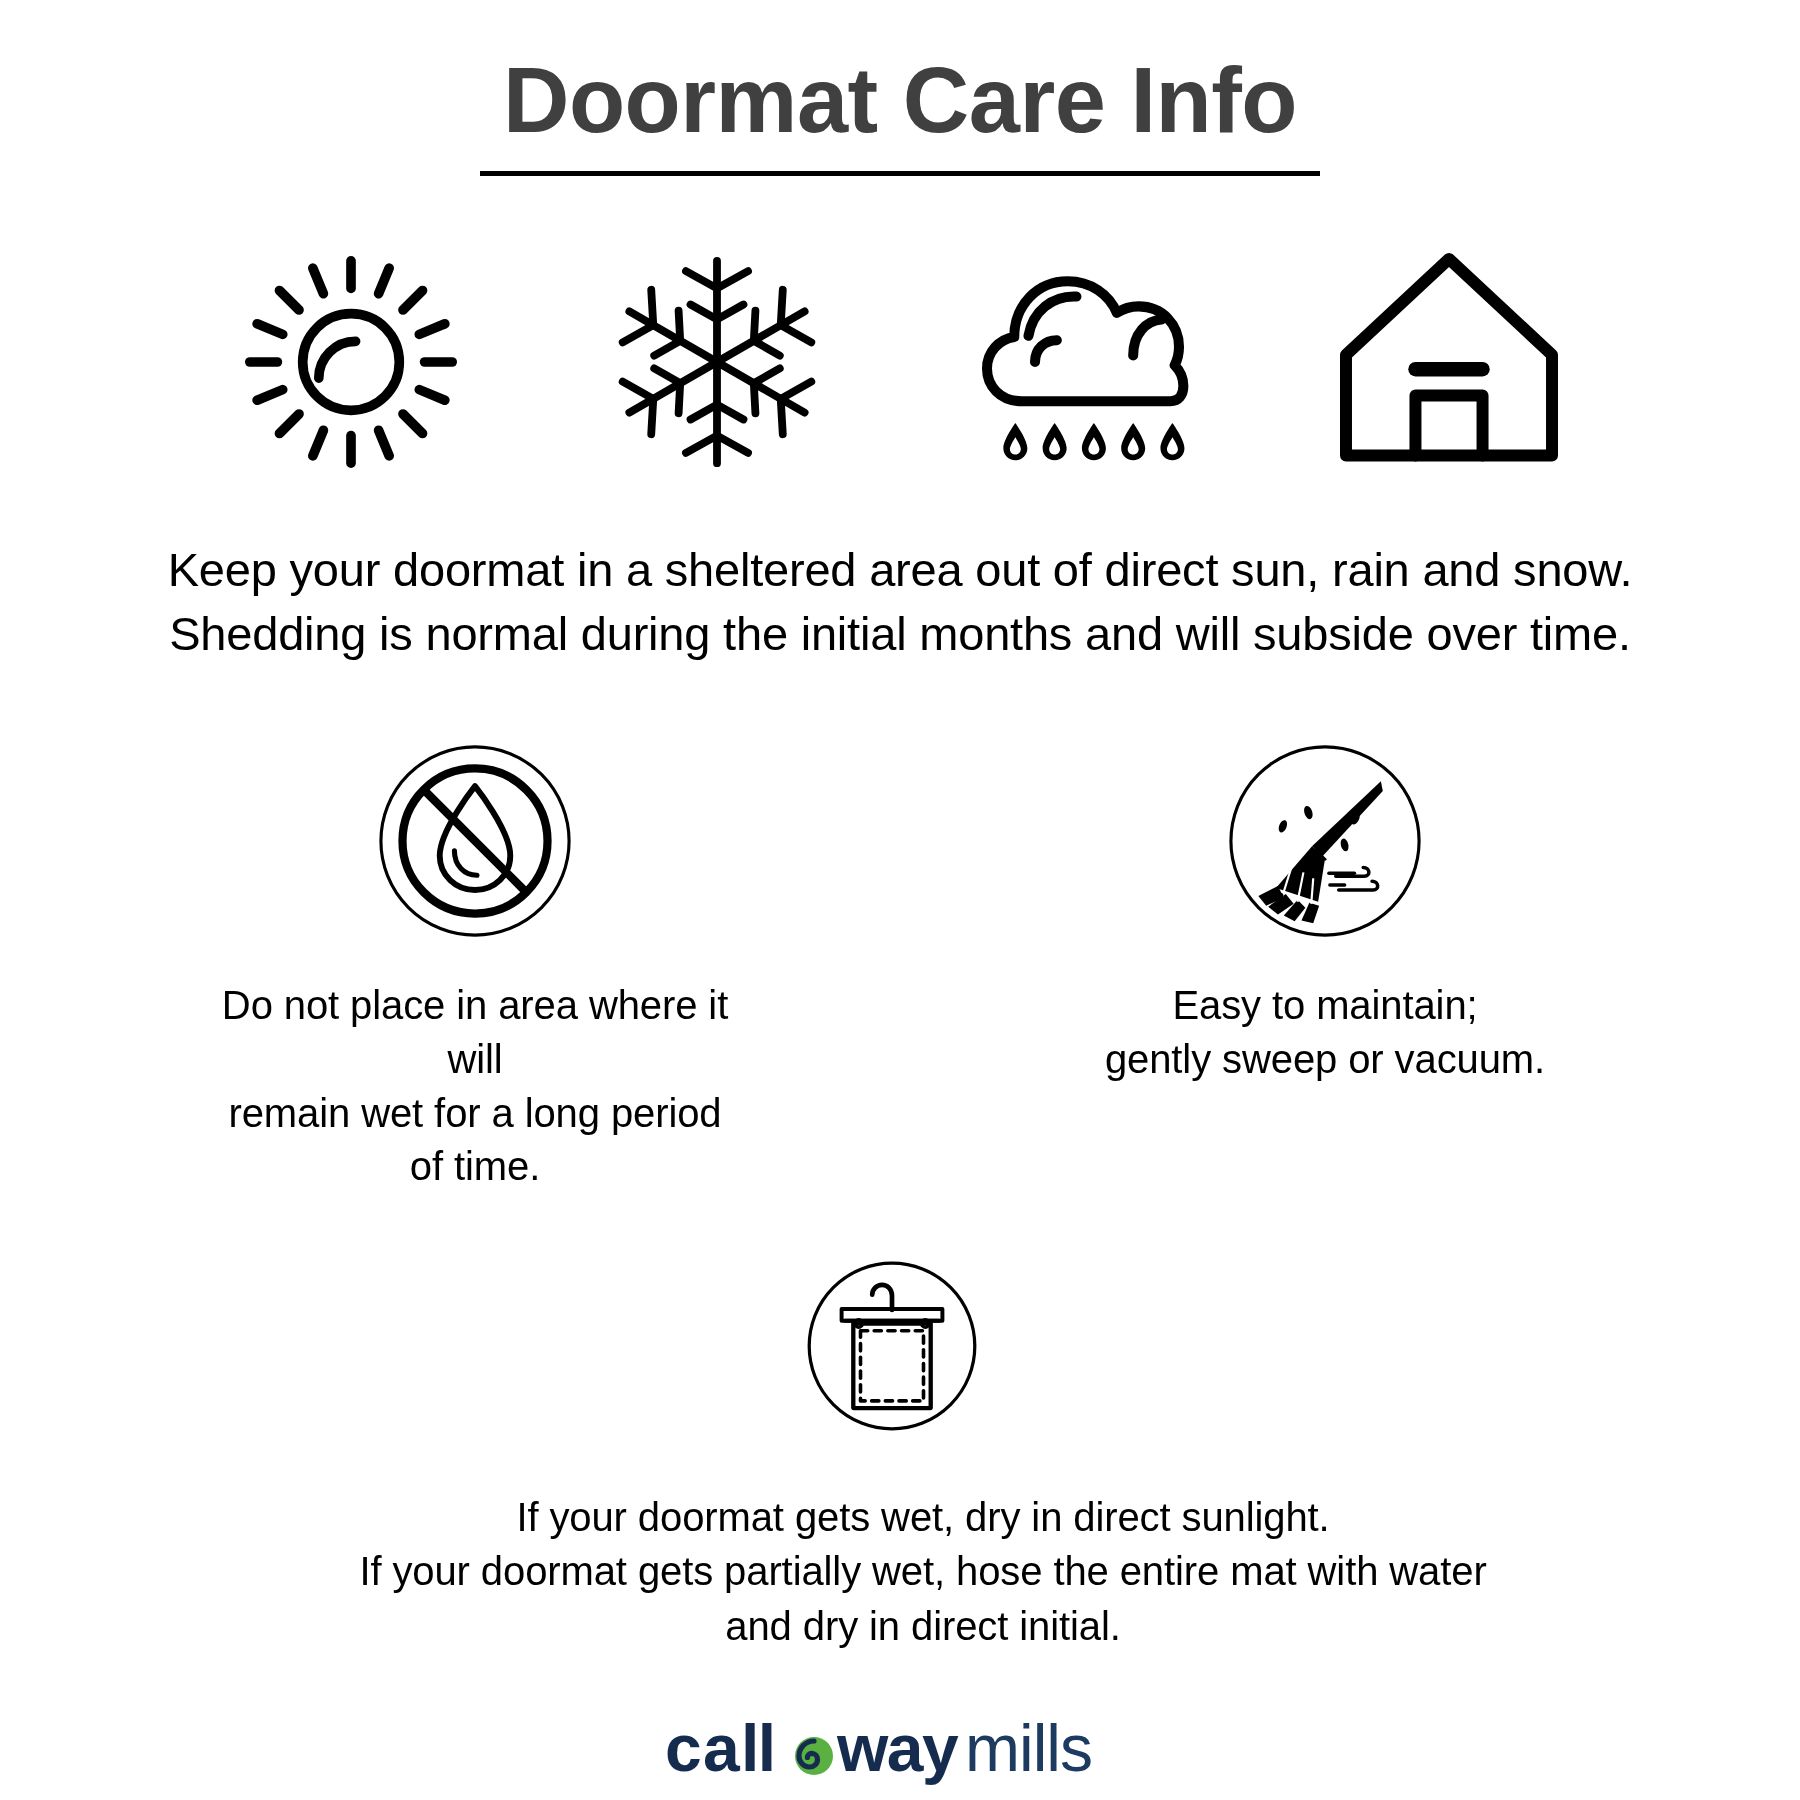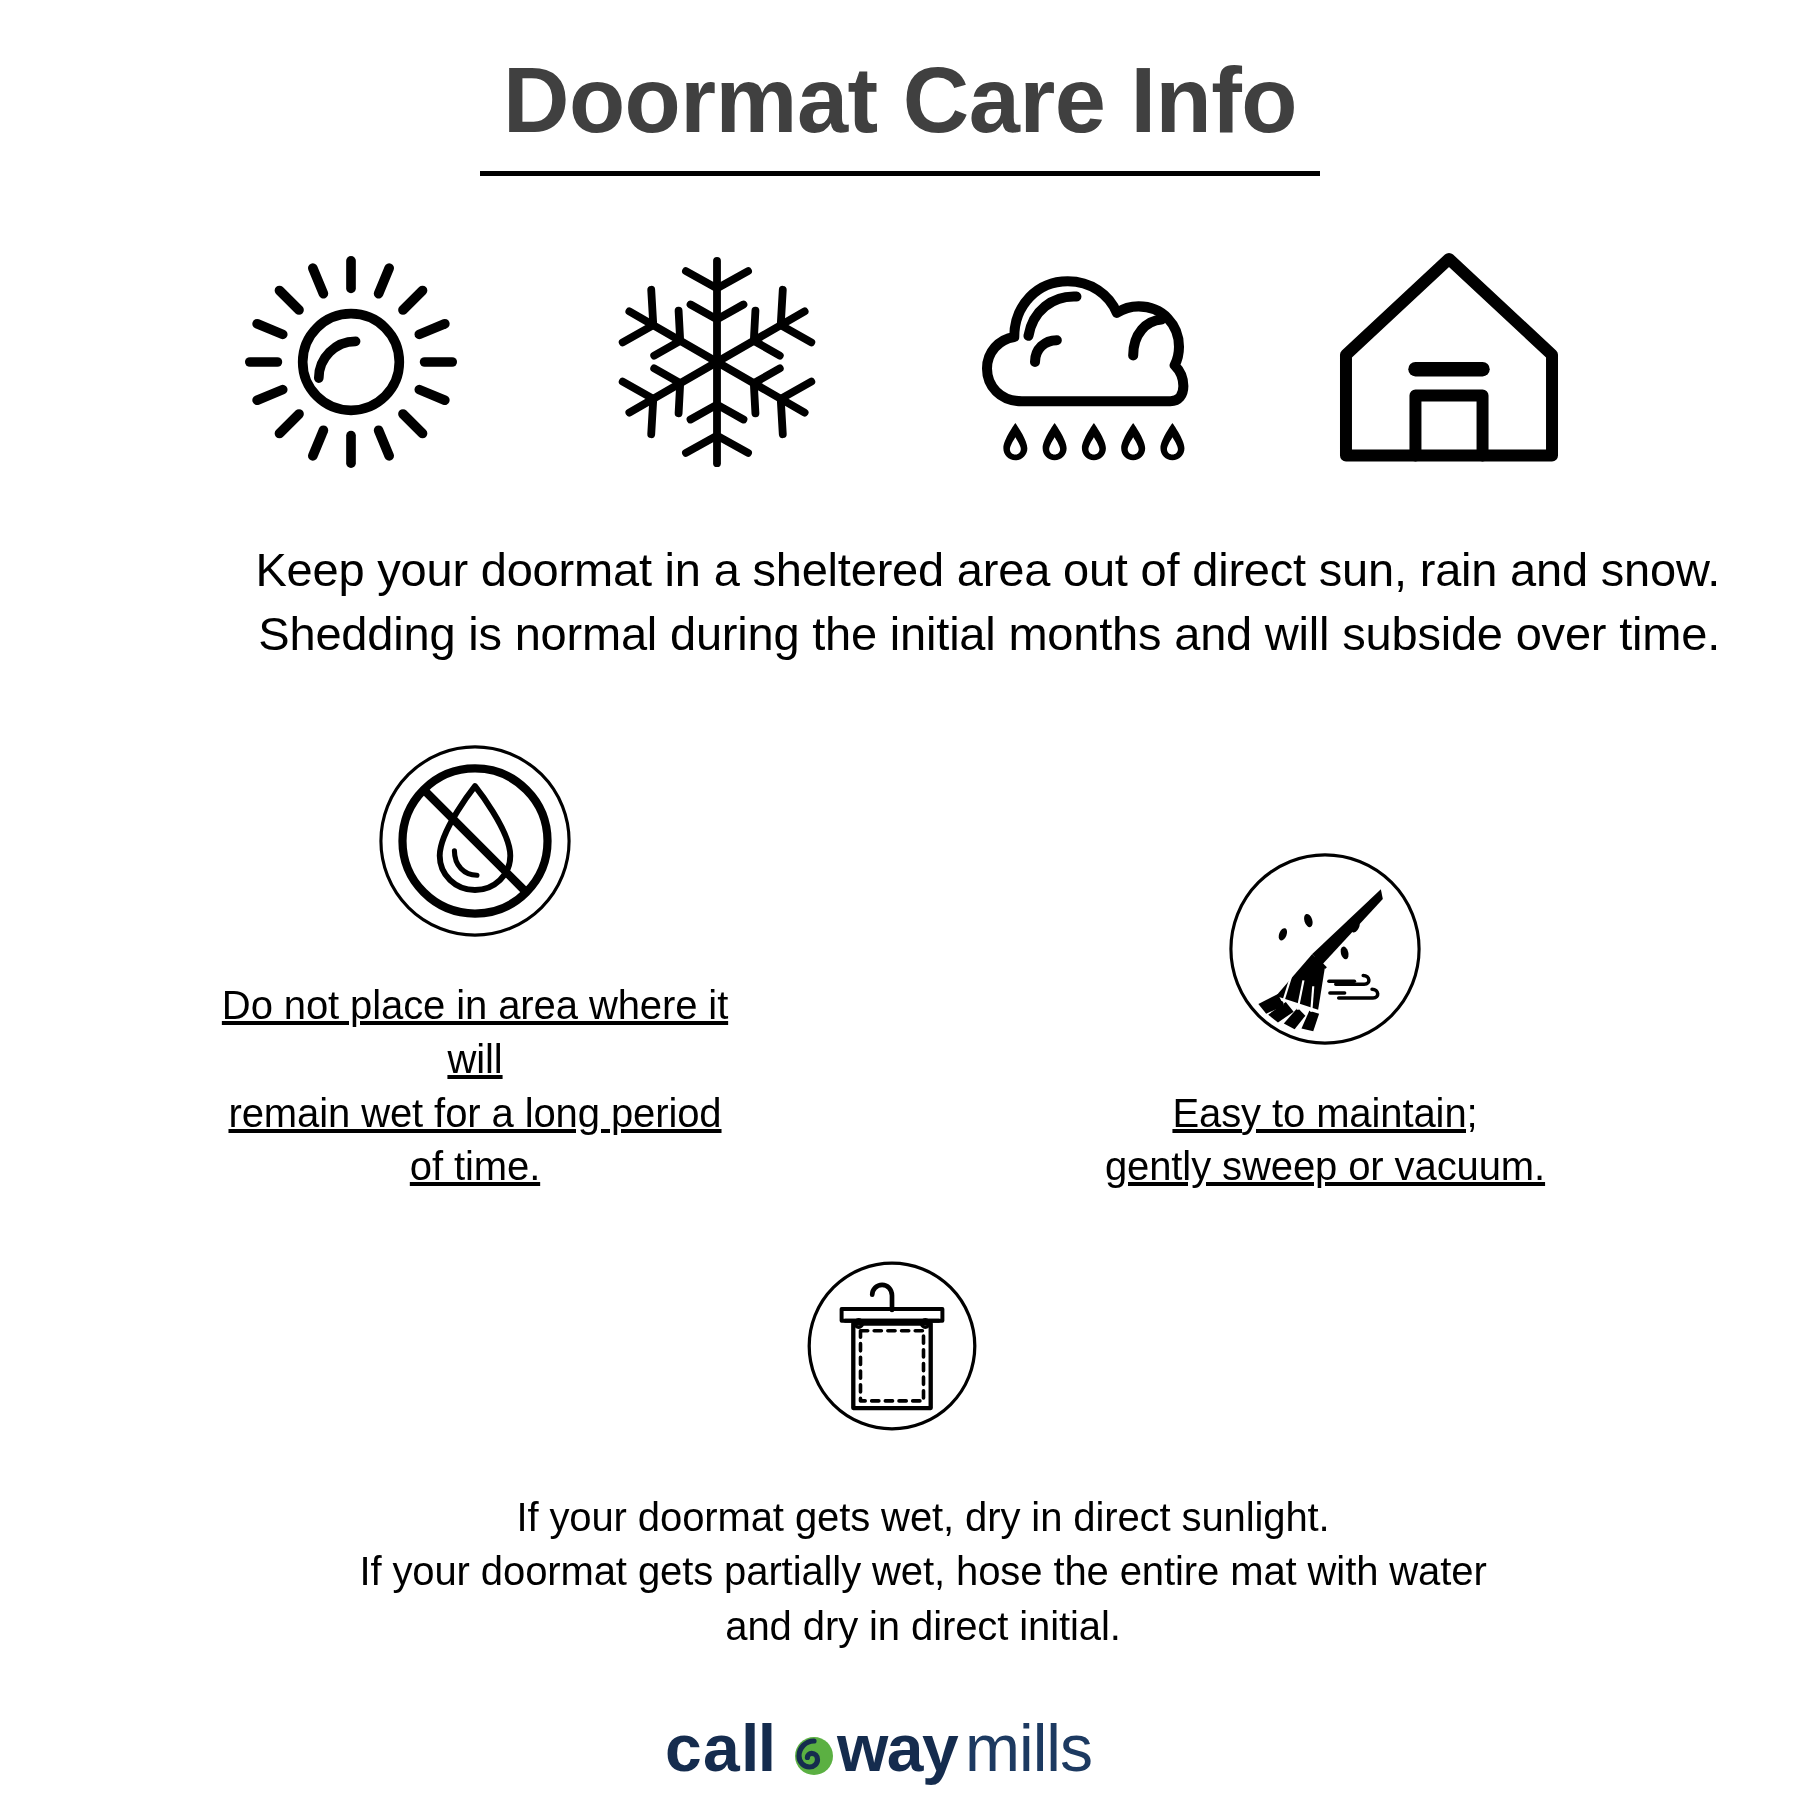--- a/index.html
+++ b/index.html
@@ -58,37 +58,36 @@
     height: 240px;
     display: flex;
     align-items: center;
     justify-content: center;
   }
   .weather-cell svg { display: block; }
 
   
   .intro {
     margin-top: 56px;
-    text-align: right;
+    text-align: center;
     font-size: 47px;
     line-height: 1.36;
     font-weight: 400;
     letter-spacing: -0.2px;
     padding: 0 80px;
   }
   .intro span { display: block; }
 
   
   .care-row {
     display: flex;
     justify-content: center;
-    align-items: flex-end;
+    align-items: flex-start;
     margin-top: 78px;
     gap: 330px;
-    text-decoration: underline;
   }
   .care-col {
     width: 520px;
     display: flex;
     flex-direction: column;
     align-items: center;
   }
   .circle-icon {
     width: 196px;
     height: 196px;

